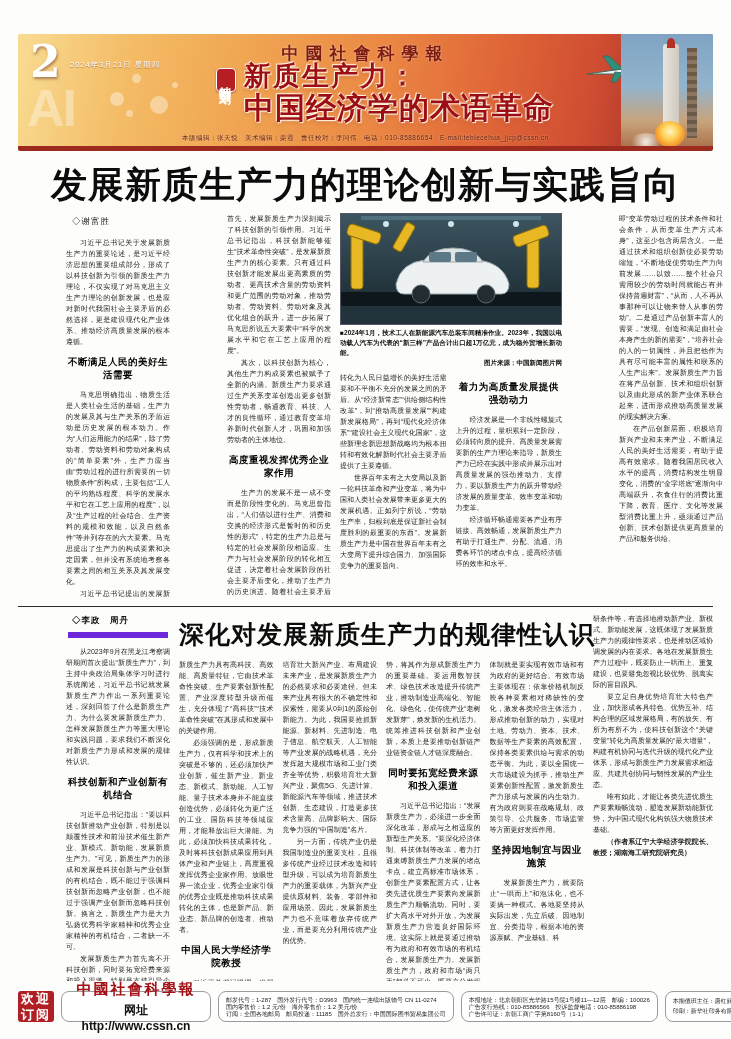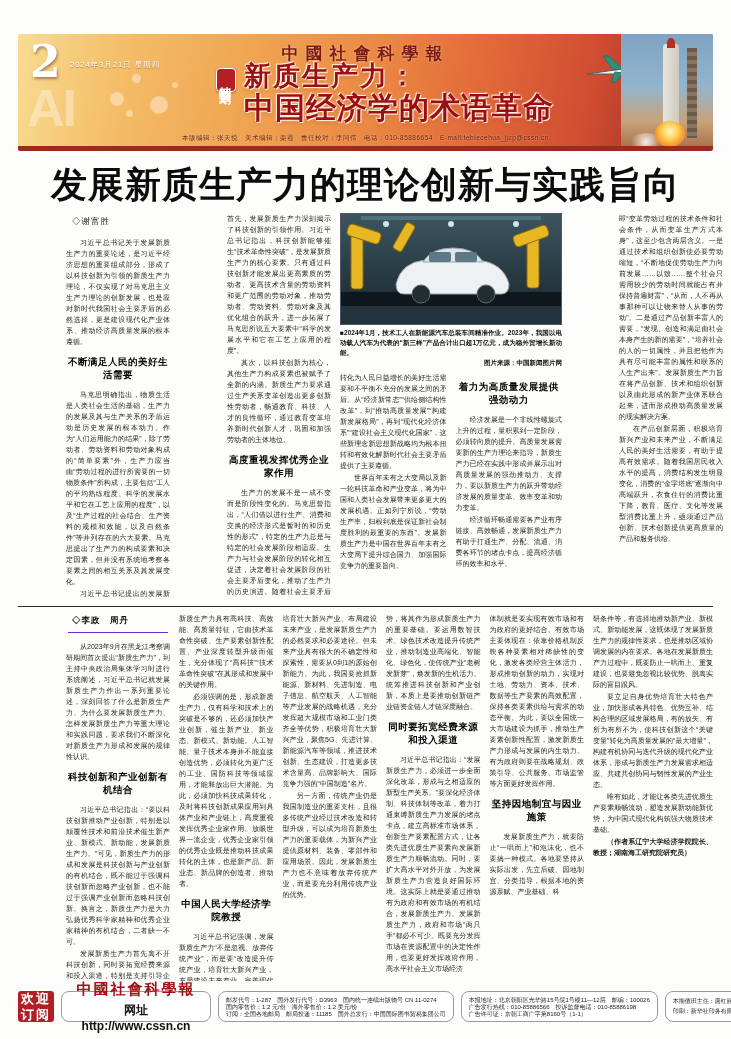--- a/index.html
+++ b/index.html
@@ -55,21 +55,21 @@
   .col{overflow:hidden;}
   .c-s{width:104px;flex:0 0 104px;margin-left:48px;}
   .c-mid1{width:222px;flex:0 0 222px;display:flex;flex-direction:column;}
   .c-e{width:120px;flex:0 0 120px;}
   .b-p,.b-c,.b-note{font-size:7px;line-height:11px;text-align:justify;margin:0 0 1px;color:#1d1d1d;}
   .b-p{text-indent:2em;}
   .b-c{text-indent:0;}
   .b-h{font-size:9.5px;font-weight:bold;text-align:center;margin:9px 0 7px;color:#000;letter-spacing:.5px;}
   .b-by{font-size:8.5px;color:#111;padding:3px 0 9px 6px;letter-spacing:1px;}
   .b-note{font-weight:bold;text-indent:2em;}
-  .art2 .b-by{border-bottom:1px solid #6d28d9;margin:0 2px 8px;padding:2px 0 5px 4px;font-weight:bold;}
+  .art2 .b-by{border-bottom:6px solid #6d28d9;margin:0 2px 8px;padding:2px 0 5px 4px;font-weight:bold;}
 
   
   .photo{width:100%;height:112px;border:1px solid #556;overflow:hidden;background:#22343c;flex:0 0 auto;}
   .caption{font-size:6.5px;line-height:10px;font-weight:bold;text-align:justify;margin-top:3px;color:#111;}
   .credit{font-size:6.5px;line-height:10px;font-weight:bold;text-align:right;color:#111;margin-bottom:4px;}
   .midcols{display:flex;gap:9px;flex:1;overflow:hidden;}
   .midcols .col{flex:1;}
 
   .divider{border:none;border-top:1.5px solid #2b2b2b;margin:8px 0 4px;}
 
@@ -217,20 +217,21 @@
 
   <div class="cols art2">
     <div class="col c-s">
         <div class="b-by">◇李政　周丹</div>
         <div class="b-p">从2023年9月在黑龙江考察调研期间首次提出“新质生产力”，到主持中央政治局集体学习时进行系统阐述，习近平总书记就发展新质生产力作出一系列重要论述，深刻回答了什么是新质生产力、为什么要发展新质生产力、怎样发展新质生产力等重大理论和实践问题，要求我们不断深化对新质生产力形成和发展的规律性认识。</div>
         <div class="b-h">科技创新和产业创新有机结合</div>
         <div class="b-p">习近平总书记指出：“要以科技创新推动产业创新，特别是以颠覆性技术和前沿技术催生新产业、新模式、新动能，发展新质生产力。”可见，新质生产力的形成和发展是科技创新与产业创新的有机结合，既不能过于强调科技创新而忽略产业创新，也不能过于强调产业创新而忽略科技创新。换言之，新质生产力是大力弘扬优秀科学家精神和优秀企业家精神的有机结合，二者缺一不可。</div>
         <div class="b-p">发展新质生产力首先离不开科技创新，同时要拓宽经费来源和投入渠道，特别是支持引导企业增加基础研究经费和研发投入力度。</div>
       </div>
     <div class="art2mid">
+      <div class="headline2">深化对发展新质生产力的规律性认识</div>
       <div class="art2innercols">
         <div class="col">
             <div class="b-c">新质生产力具有高科技、高效能、高质量特征，它由技术革命性突破、生产要素创新性配置、产业深度转型升级而催生，充分体现了“高科技”“技术革命性突破”在其形成和发展中的关键作用。</div>
             <div class="b-p">必须强调的是，形成新质生产力，仅有科学和技术上的突破是不够的，还必须加快产业创新，催生新产业、新业态、新模式、新动能。人工智能、量子技术本身并不能直接创造优势，必须转化为更广泛的工业、国防科技等领域应用，才能释放出巨大潜能。为此，必须加快科技成果转化，及时将科技创新成果应用到具体产业和产业链上，高度重视发挥优秀企业家作用。放眼世界一流企业，优秀企业家引领的优秀企业既是推动科技成果转化的主体，也是新产品、新业态、新品牌的创造者、推动者。</div>
             <div class="b-h">中国人民大学经济学院教授</div>
             <div class="b-p">习近平总书记强调，发展新质生产力“不是忽视、放弃传统产业”，而是要“改造提升传统产业，培育壮大新兴产业，布局建设未来产业，完善现代化产业体系”。</div>
           </div>
         <div class="col">
             <div class="b-c">培育壮大新兴产业、布局建设未来产业，是发展新质生产力的必然要求和必要途径。但未来产业具有很大的不确定性和探索性，需要从0到1的原始创新能力。为此，我国要抢抓新能源、新材料、先进制造、电子信息、航空航天、人工智能等产业发展的战略机遇，充分发挥超大规模市场和工业门类齐全等优势，积极培育壮大新兴产业，聚焦5G、先进计算、新能源汽车等领域，推进技术创新、生态建设，打造更多技术含量高、品牌影响大、国际竞争力强的“中国制造”名片。</div>
             <div class="b-p">另一方面，传统产业仍是我国制造业的重要支柱，且很多传统产业经过技术改造和转型升级，可以成为培育新质生产力的重要载体，为新兴产业提供原材料、装备、零部件和应用场景。因此，发展新质生产力也不意味着放弃传统产业，而是要充分利用传统产业的优势。</div>

